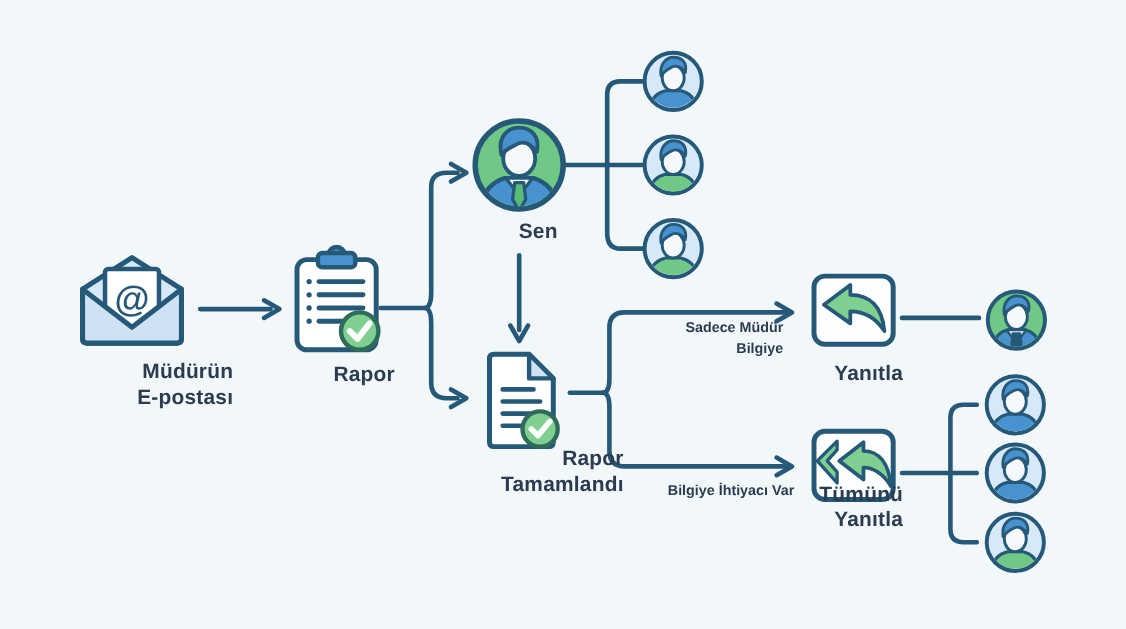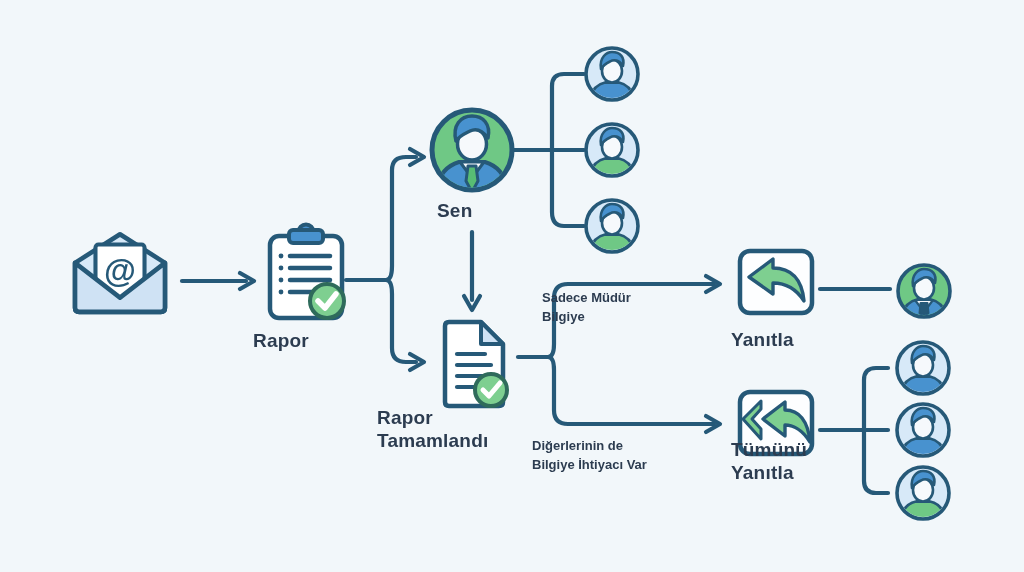--- a/index.html
+++ b/index.html
@@ -7,21 +7,21 @@
     position:relative;
     width:1024px;height:572px;
     background:#f2f7fa;
     overflow:hidden;
     font-family:"Liberation Sans",sans-serif;
   }
   #connectors{position:absolute;left:0;top:0;}
   .node{position:absolute;}
   .label{
     position:absolute;
-    text-align:left;
+    text-align:right;
     font-weight:bold;
     color:#2c3c50;
     font-family:"Liberation Sans",sans-serif;
   }
   .label.big{font-size:19px;line-height:23px;letter-spacing:0.2px;}
   .label.small{font-size:13px;line-height:19px;}
   .cline{stroke:#265978;stroke-width:4.2;fill:none;stroke-linecap:round;stroke-linejoin:round;}
   .ahead{stroke:#265978;stroke-width:4.2;fill:none;stroke-linecap:round;stroke-linejoin:round;}
 </style>
 </head>
@@ -56,20 +56,24 @@
     <path class="cline" d="M820,430 H888"></path>
     <path class="cline" d="M888,368 H876 Q864,368 864,380 V481 Q864,493 876,493 H888"></path>
   </svg>
 
   <svg class="node" style="left:66px;top:222px" width="108" height="94" viewBox="0 0 104 92">
     <path d="M8,40 L52,12 L96,40 V84 Q96,88 92,88 H12 Q8,88 8,84 Z" fill="#d7e9f8" stroke="#265978" stroke-width="4.5" stroke-linejoin="round"></path>
     <rect x="28" y="22" width="48" height="52" rx="3" fill="#ffffff" stroke="#265978" stroke-width="4"></rect>
     <text x="52" y="59" text-anchor="middle" font-family="Liberation Sans, sans-serif" font-weight="bold" font-size="32" fill="#265978">@</text>
     <path d="M8,40 L52,74 L96,40 V84 Q96,88 92,88 H12 Q8,88 8,84 Z" fill="#cfe2f4" stroke="#265978" stroke-width="4.5" stroke-linejoin="round"></path>
   </svg>
+  <div class="label big" style="left:28px;top:327px;width:184px">
+    <div>Müdürün</div>
+    <div>E-postası</div>
+  </div>
 
   <svg class="node" style="left:264px;top:222px" width="84" height="102" viewBox="0 0 84 102">
     <rect x="6" y="14" width="72" height="82" rx="9" fill="#ffffff" stroke="#265978" stroke-width="4.5"></rect>
     <circle cx="42" cy="10" r="7.5" fill="#4892cf" stroke="#265978" stroke-width="4"></circle>
     <rect x="25" y="8" width="34" height="13" rx="4" fill="#4892cf" stroke="#265978" stroke-width="4"></rect>
     <g stroke="#265978" stroke-width="4.5" stroke-linecap="round">
       <line x1="26" y1="34" x2="66" y2="34"></line>
       <line x1="26" y1="46" x2="66" y2="46"></line>
       <line x1="26" y1="58" x2="66" y2="58"></line>
       <line x1="26" y1="70" x2="48" y2="70"></line>
@@ -159,21 +163,20 @@
   <div class="label big" style="left:377px;top:406px;width:190px">
     <div>Rapor</div>
     <div>Tamamlandı</div>
   </div>
 
   <div class="label small" style="left:542px;top:288px;width:170px">
     <div>Sadece Müdür</div>
     <div>Bilgiye</div>
   </div>
   <div class="label small" style="left:532px;top:436px;width:190px">
-    <div>Diğerlerinin de</div>
     <div>Bilgiye İhtiyacı Var</div>
   </div>
 
   <svg class="node" style="left:736px;top:247px" width="80" height="70" viewBox="0 0 80 70">
     <rect x="4" y="4" width="72" height="62" rx="10" fill="#fdfeff" stroke="#265978" stroke-width="4.5"></rect>
     <path d="M13,30 L37,12 L37,21 C55,21 66,32 68,54 C59,40 48,36 37,36 L37,47 Z" fill="#7ecf90" stroke="#265978" stroke-width="3.4" stroke-linejoin="round"></path>
   </svg>
   <div class="label big" style="left:731px;top:328px;width:90px">Yanıtla</div>
 
   <svg class="node" style="left:736px;top:388px" width="80" height="70" viewBox="0 0 80 70">

